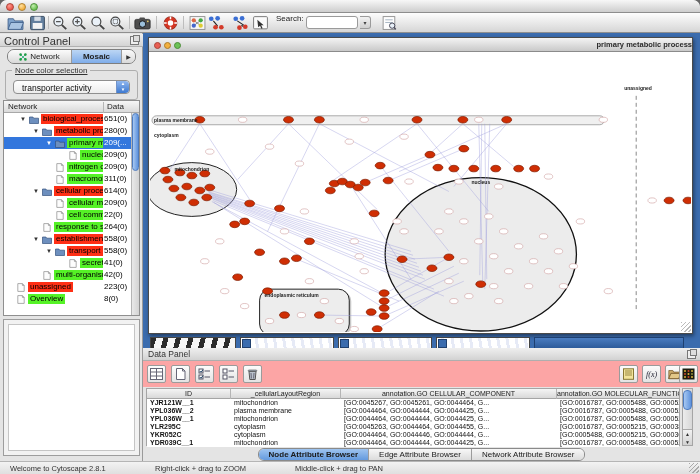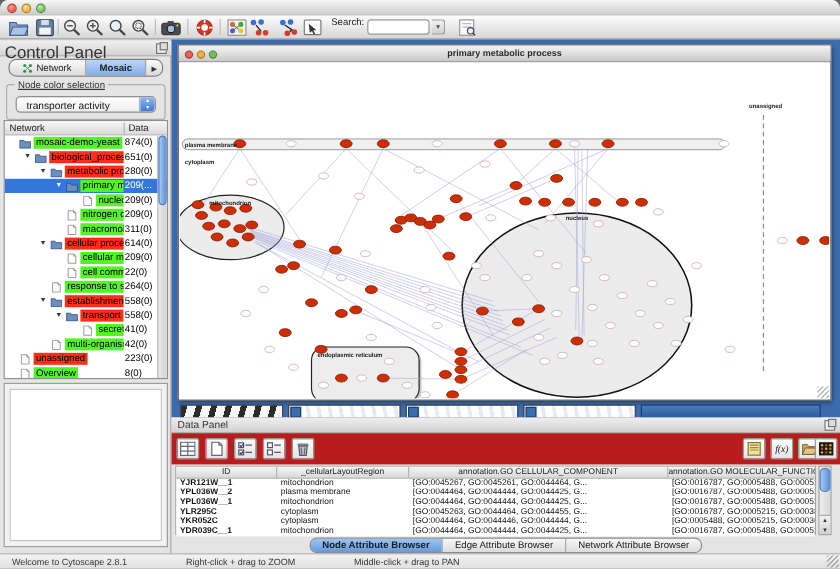--- a/index.html
+++ b/index.html
@@ -30,21 +30,21 @@
     font-family:"Liberation Sans",sans-serif; background:#fff; }
   .search-drop { position:absolute; left:360px; top:3px; width:11px; height:13px;
     border:1px solid #9a9a9a; border-left:none; border-radius:0 3px 3px 0;
     background:linear-gradient(#f2f2f2,#cfcfcf); font-size:6px; color:#444; text-align:center; line-height:13px; }
 
   
   .control-panel { position:absolute; left:0; top:33px; width:143px; height:428px; background:#e4e4e4;
     border-right:1px solid #9a9a9a; }
   .cp-header { position:absolute; left:0; top:1px; width:143px; height:13px;
     background:linear-gradient(#efefef,#d4d4d4); border-bottom:1px solid #b0b0b0; }
-  .cp-header .hd-label { position:absolute; left:4px; top:1px; font-size:14px; color:#333; }
+  .cp-header .hd-label { position:absolute; left:4px; top:1px; font-size:11px; color:#333; }
   .float-icon { position:absolute; right:4px; top:2px; width:9px; height:9px;
     border:1px solid #777; background:#eee; }
   .float-icon:before { content:""; position:absolute; right:-2px; top:-2px; width:5px; height:5px;
     border:1px solid #777; background:#ddd; }
 
   .cp-tabs { position:absolute; left:7px; top:16px; width:129px; height:15px; display:flex;
     border:1px solid #7e7e7e; border-radius:7px; overflow:hidden; background:#ddd; }
   .cp-tab { height:100%; display:flex; align-items:center; justify-content:center; gap:3px;
     font-size:8px; color:#222; border-right:1px solid #9a9a9a; }
   .cp-tab.network { width:64px; background:linear-gradient(#fbfbfb,#d9d9d9); }
@@ -97,21 +97,21 @@
     border:1px solid #9d9d9d; background:#f2f2f2; }
   .birdseye .inner { position:absolute; left:4px; top:4px; right:4px; bottom:4px;
     background:#fff; border:1px solid #c5c5c5; }
 
   
   .desktop { position:absolute; left:143px; top:33px; width:557px; height:315px; background:#3b6cae; }
   .net-window { position:absolute; left:5px; top:4px; width:545px; height:297px;
     border:1px solid #4a4a4a; background:#fff; box-shadow:1px 2px 4px rgba(0,0,0,.45); }
   .nw-titlebar { position:absolute; left:0; top:0; width:100%; height:14px;
     background:linear-gradient(#f4f4f4,#c9c9c9); border-bottom:1px solid #8b8b8b; }
-  .nw-title { position:absolute; left:0; top:2px; width:100%; text-align:center;
+  .nw-title { position:absolute; left:0; top:2px; width:100%; text-align:right;
     font-size:7.5px; font-weight:bold; color:#2a2a2a; }
   .nw-tl { position:absolute; top:4px; width:7px; height:7px; border-radius:50%; }
   .nw-tl.red   { left:5px;  background:#e95f53; border:1px solid #a84438; }
   .nw-tl.yellow{ left:15px; background:#f3b03f; border:1px solid #aa7c2c; }
   .nw-tl.green { left:25px; background:#6dc257; border:1px solid #4c8c3a; }
   .nw-content { position:absolute; left:1px; top:14px; right:1px; bottom:1px; background:#fff; overflow:hidden; }
   .nw-content svg { position:absolute; left:0; top:0; width:100%; height:100%; }
   .nw-grip { position:absolute; right:0; bottom:0; width:10px; height:10px;
     background:repeating-linear-gradient(135deg,#bbb 0 1px,transparent 1px 3px); }
 
@@ -121,21 +121,21 @@
   .mini .mico { position:absolute; left:1px; top:1px; width:9px; height:9px; background:#3b6cae; border:1px solid #20406e; }
   .mini.preview { width:94px;
     background:repeating-linear-gradient(80deg,#ffffff 0 6px,#e6eaf6 6px 9px); }
   .mini.bluebar { width:150px; background:linear-gradient(#4a7cc0,#2d5b9a); border:1px solid #1d3f70; }
 
   
   .data-panel { position:absolute; left:143px; top:348px; width:557px; height:113px; background:#e4e4e4; }
   .dp-header { position:absolute; left:0; top:0; width:100%; height:13px;
     background:linear-gradient(#efefef,#d2d2d2); border-bottom:1px solid #aeaeae; }
   .dp-header .hd-label { position:absolute; left:5px; top:1px; font-size:8.5px; color:#333; }
-  .dp-toolbar { position:absolute; left:0; top:13px; width:100%; height:26px; background:#b91c1c; }
+  .dp-toolbar { position:absolute; left:0; top:13px; width:100%; height:26px; background:#fca5a5; }
   .dpi { position:absolute; top:4px; width:19px; height:18px; border:1px solid #9b9b9b;
     background:linear-gradient(#fcfcfc,#e3e3e3); border-radius:2px; }
   .dpi svg { position:absolute; left:2px; top:2px; width:13px; height:12px; }
   .dp-table { position:absolute; left:3px; top:40px; width:534px; height:58px; background:#fff; border:1px solid #a5a5a5; }
   .dt-head { position:absolute; left:0; top:0; width:100%; height:10px; display:flex;
     background:linear-gradient(#f5f5f5,#d9d9d9); border-bottom:1px solid #a5a5a5; }
   .dt-head .hc { height:10px; border-right:1px solid #b5b5b5; font-size:7px; color:#222;
     text-align:center; line-height:10px; overflow:hidden; white-space:nowrap; }
   .hc.c-id { width:84px; } .hc.c-region { width:110px; } .hc.c-comp { width:216px; } .hc.c-func { width:122px; border-right:none; }
   .dt-body { position:absolute; left:0; top:10px; width:100%; }
@@ -321,30 +321,20 @@
       </span>
       <span class="checkbox-label">Select nodes</span>
     </div>
 
     <div class="tree-frame">
       <div class="tree-header">
         <span class="c1">Network</span>
         <span class="c2">Data</span>
       </div>
       <div class="tree-body" id="tree-body">
-          <div class="tree-row">
-            <span class="tr-flow" style="left: 3px; width: 96px;">
-              <span class="expander"></span>
-              <svg viewBox="0 0 10 9" class="t-ico">
-                <path d="M0.5 2 h3.4 l0.8 1.2 h4.8 v5.3 h-9z" fill="#6d8fbe" stroke="#33527e" stroke-width="0.7"></path>
-              </svg>
-              <span class="t-label green">mosaic-demo-yeast</span>
-            </span>
-            <span class="t-count">874(0)</span>
-          </div>
           <div class="tree-row">
             <span class="tr-flow" style="left: 16px; width: 83px;">
               <span class="expander">▼</span>
               <svg viewBox="0 0 10 9" class="t-ico">
                 <path d="M0.5 2 h3.4 l0.8 1.2 h4.8 v5.3 h-9z" fill="#6d8fbe" stroke="#33527e" stroke-width="0.7"></path>
               </svg>
               <span class="t-label red">biological_process</span>
             </span>
             <span class="t-count">651(0)</span>
           </div>

